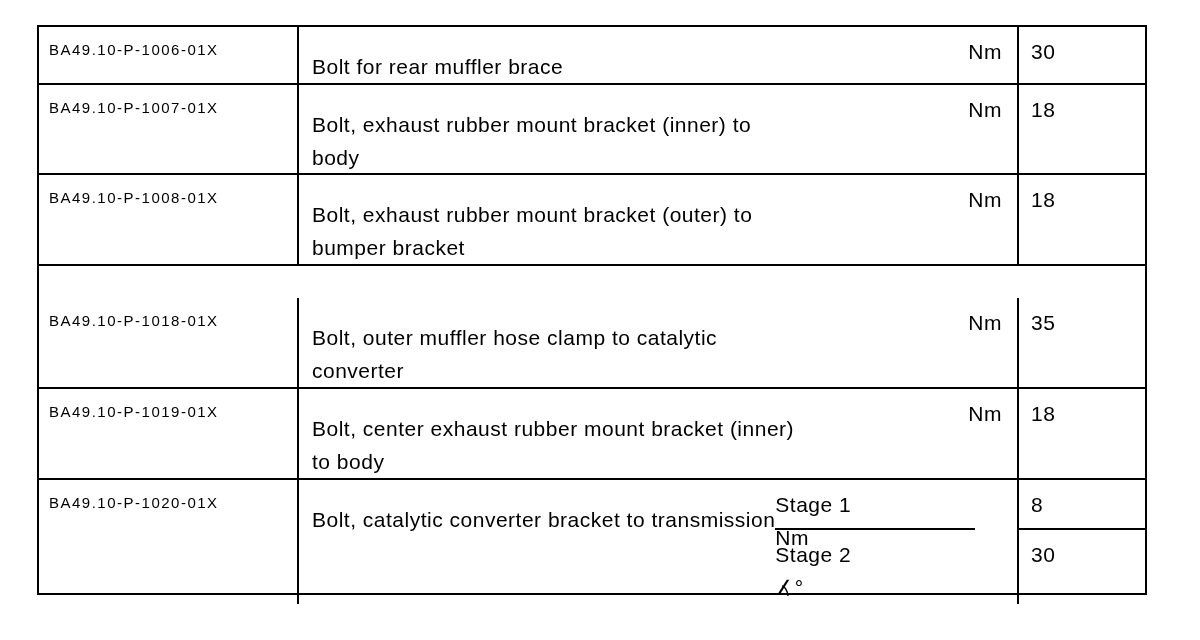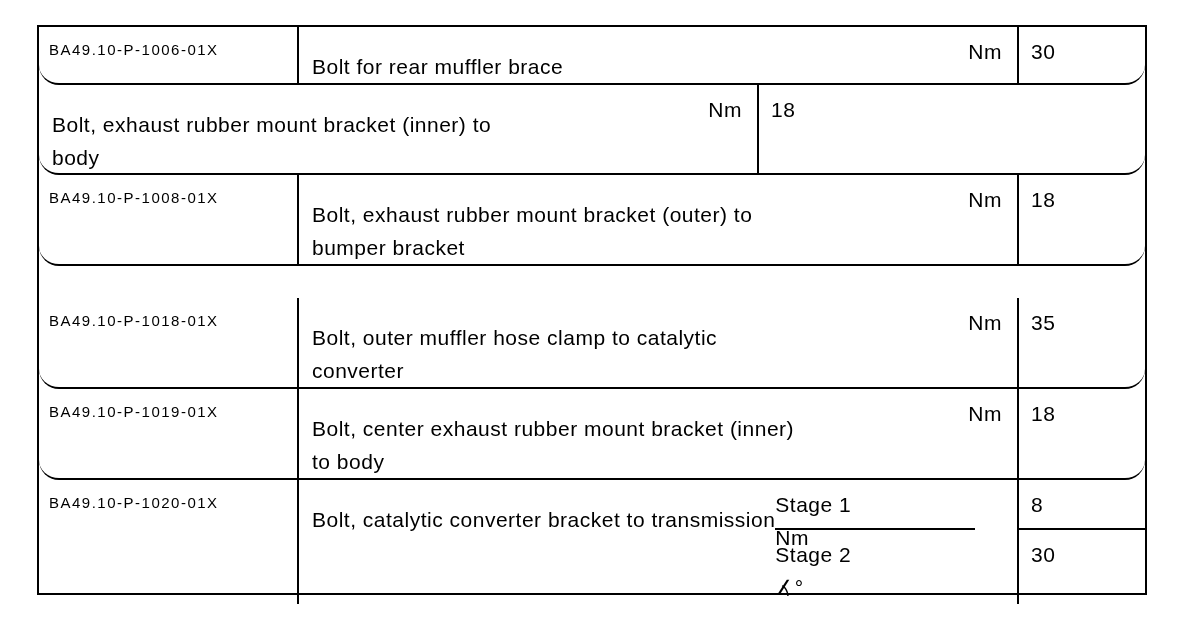--- a/index.html
+++ b/index.html
@@ -21,21 +21,20 @@
     box-sizing: border-box;
     border: 2px solid #000000;
     display: flex;
     flex-direction: column;
     background: #ffffff;
   }
   .row {
     display: flex;
     box-sizing: border-box;
     border-bottom: 2px solid #000000;
-    border-radius: 20px;
   }
   .row-1 { height: 68px; }
   .row-2 { height: 90px; }
   .row-3 { height: 95px; }
   .row-4 { height: 95px; margin-top: 32px; }
   .row-5 { height: 95px; }
   .row-6 { flex: 1; border-bottom: none; }
   .cell { box-sizing: border-box; }
   .cell-id {
     width: 260px;
@@ -121,20 +120,21 @@
   <div class="row row-1">
     <div class="cell cell-id">BA49.10-P-1006-01X</div>
     <div class="cell cell-main">
       <div class="desc">Bolt for rear muffler brace</div>
       <div class="unit">Nm</div>
     </div>
     <div class="cell cell-value">30</div>
   </div>
 
   <div class="row row-2">
+    <div class="cell cell-id">BA49.10-P-1007-01X</div>
     <div class="cell cell-main">
       <div class="desc">Bolt, exhaust rubber mount bracket (inner) to
 body</div>
       <div class="unit">Nm</div>
     </div>
     <div class="cell cell-value">18</div>
   </div>
 
   <div class="row row-3">
     <div class="cell cell-id">BA49.10-P-1008-01X</div>

